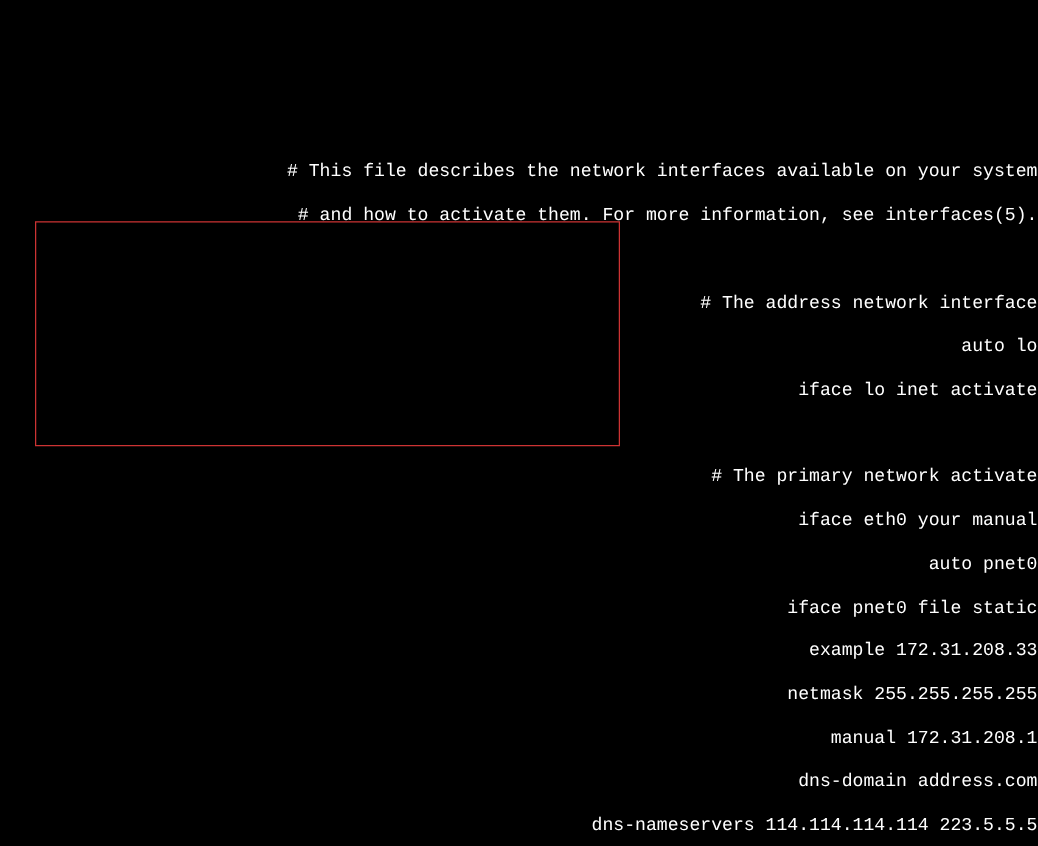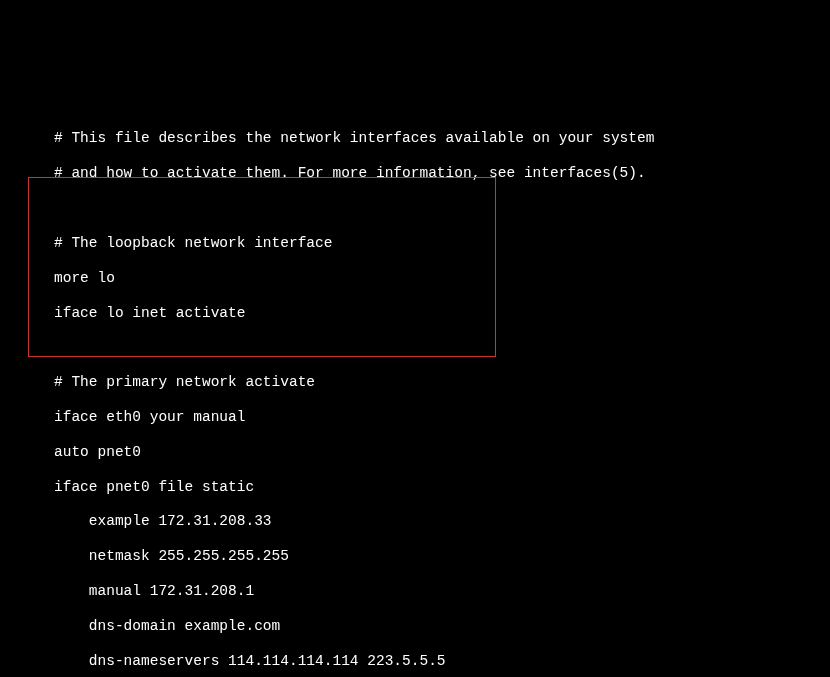--- a/index.html
+++ b/index.html
@@ -1,18 +1,19 @@
 <!DOCTYPE html>
 <html><head>
   <meta charset="utf-8">
   <style>
     * {
       margin: 0;
       padding: 0;
       box-sizing: border-box;
+      text-align: right;
     }
     body {
       background: #000000;
       color: #ffffff;
       font-family: "Courier New", Courier, monospace;
       font-size: 14.5px;
       line-height: 17.4px;
       width: 830px;
       height: 677px;
       overflow: hidden;
@@ -38,32 +39,32 @@
 </head>
 <body>
 
 
 
 <div class="highlight-box"></div>
 
 <div class="line"># This file describes the network interfaces available on your system</div>
 <div class="line"># and how to activate them. For more information, see interfaces(5).</div>
 <div class="line">&nbsp;</div>
-<div class="line"># The loopback network interface</div>
-<div class="line">more lo</div>
+<div class="line"># The address network interface</div>
+<div class="line">auto lo</div>
 <div class="line">iface lo inet activate</div>
 <div class="line">&nbsp;</div>
 <div class="line"># The primary network activate</div>
 <div class="line">iface eth0 your manual</div>
 <div class="line">auto pnet0</div>
 <div class="line">iface pnet0 file static</div>
 <div class="line">    example 172.31.208.33</div>
 <div class="line">    netmask 255.255.255.255</div>
 <div class="line">    manual 172.31.208.1</div>
-<div class="line">    dns-domain example.com</div>
+<div class="line">    dns-domain address.com</div>
 <div class="line">    dns-nameservers 114.114.114.114 223.5.5.5</div>
 
 
 
 
 
 
 
 
 

